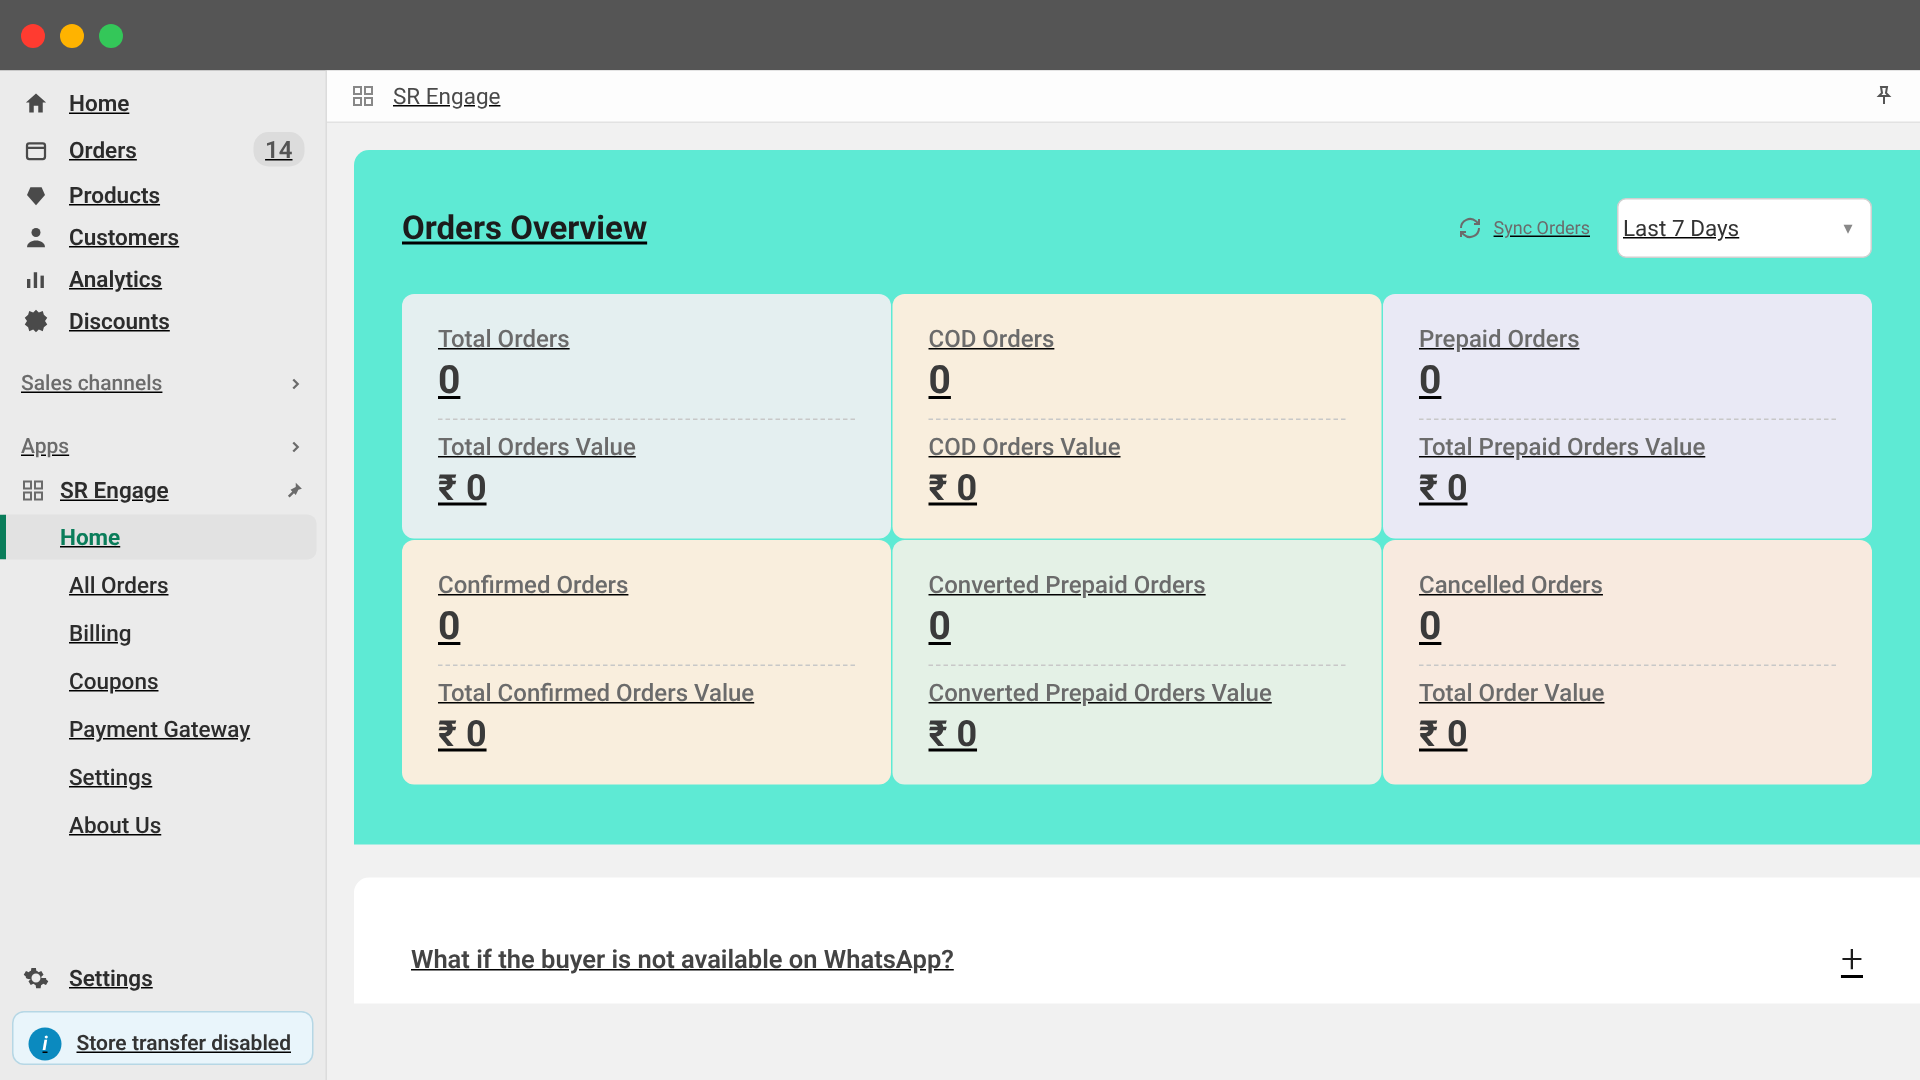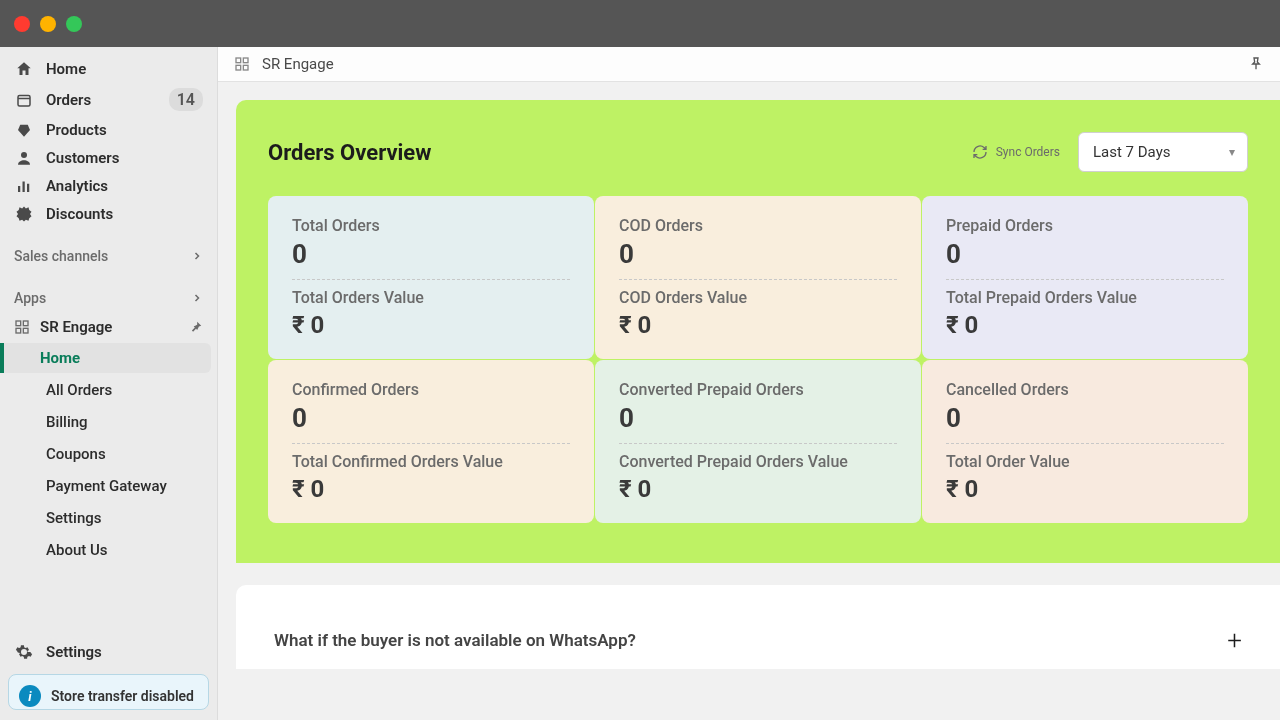--- a/index.html
+++ b/index.html
@@ -21,20 +21,21 @@
   .traffic-light {
     width: 16px; height: 16px; border-radius: 50%;
   }
   .tl-red { background: #ff3b30; }
   .tl-yellow { background: #ffb300; }
   .tl-green { background: #34c759; }
 
   .app {
     display: flex;
     height: calc(720px - 47px);
+    text-decoration: underline;
   }
 
   
   .sidebar {
     width: 218px;
     background: #ebebeb;
     border-right: 1px solid #dcdcdc;
     display: flex;
     flex-direction: column;
     position: relative;
@@ -150,21 +151,21 @@
     font-size: 15px;
     color: #4a4a4a;
   }
   .topbar .spacer { flex: 1; }
   .content {
     padding: 18px 0 0 18px;
     flex: 1;
     overflow: hidden;
   }
   .panel {
-    background: #bef264;
+    background: #5eead4;
     border-top-left-radius: 10px;
     padding: 32px 32px 40px;
   }
   .panel-header {
     display: flex;
     align-items: center;
     gap: 18px;
     margin-bottom: 24px;
   }
   .panel-title {
@@ -173,21 +174,21 @@
     color: #1c1c1c;
   }
   .panel-header .grow { flex: 1; }
   .sync-link {
     display: flex; align-items: center; gap: 8px;
     color: #6b6b6b; font-size: 12px; cursor: pointer;
   }
   .date-select {
     border: 1px solid #d0d0d0;
     border-radius: 6px;
-    padding: 10px 36px 10px 14px;
+    padding: 10px 36px 10px 3px;
     font-size: 15px;
     color: #333;
     background: #fff;
     position: relative;
     cursor: pointer;
     min-width: 170px;
   }
   .date-select::after {
     content: "▾";
     position: absolute;

